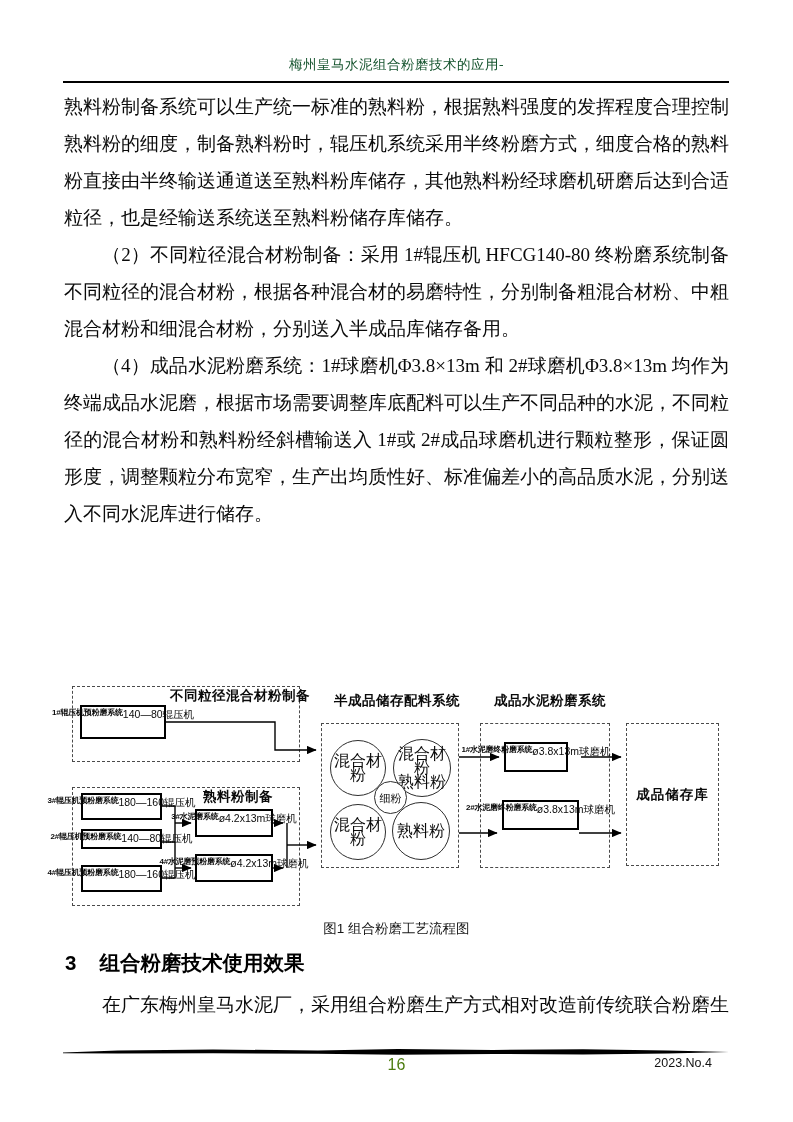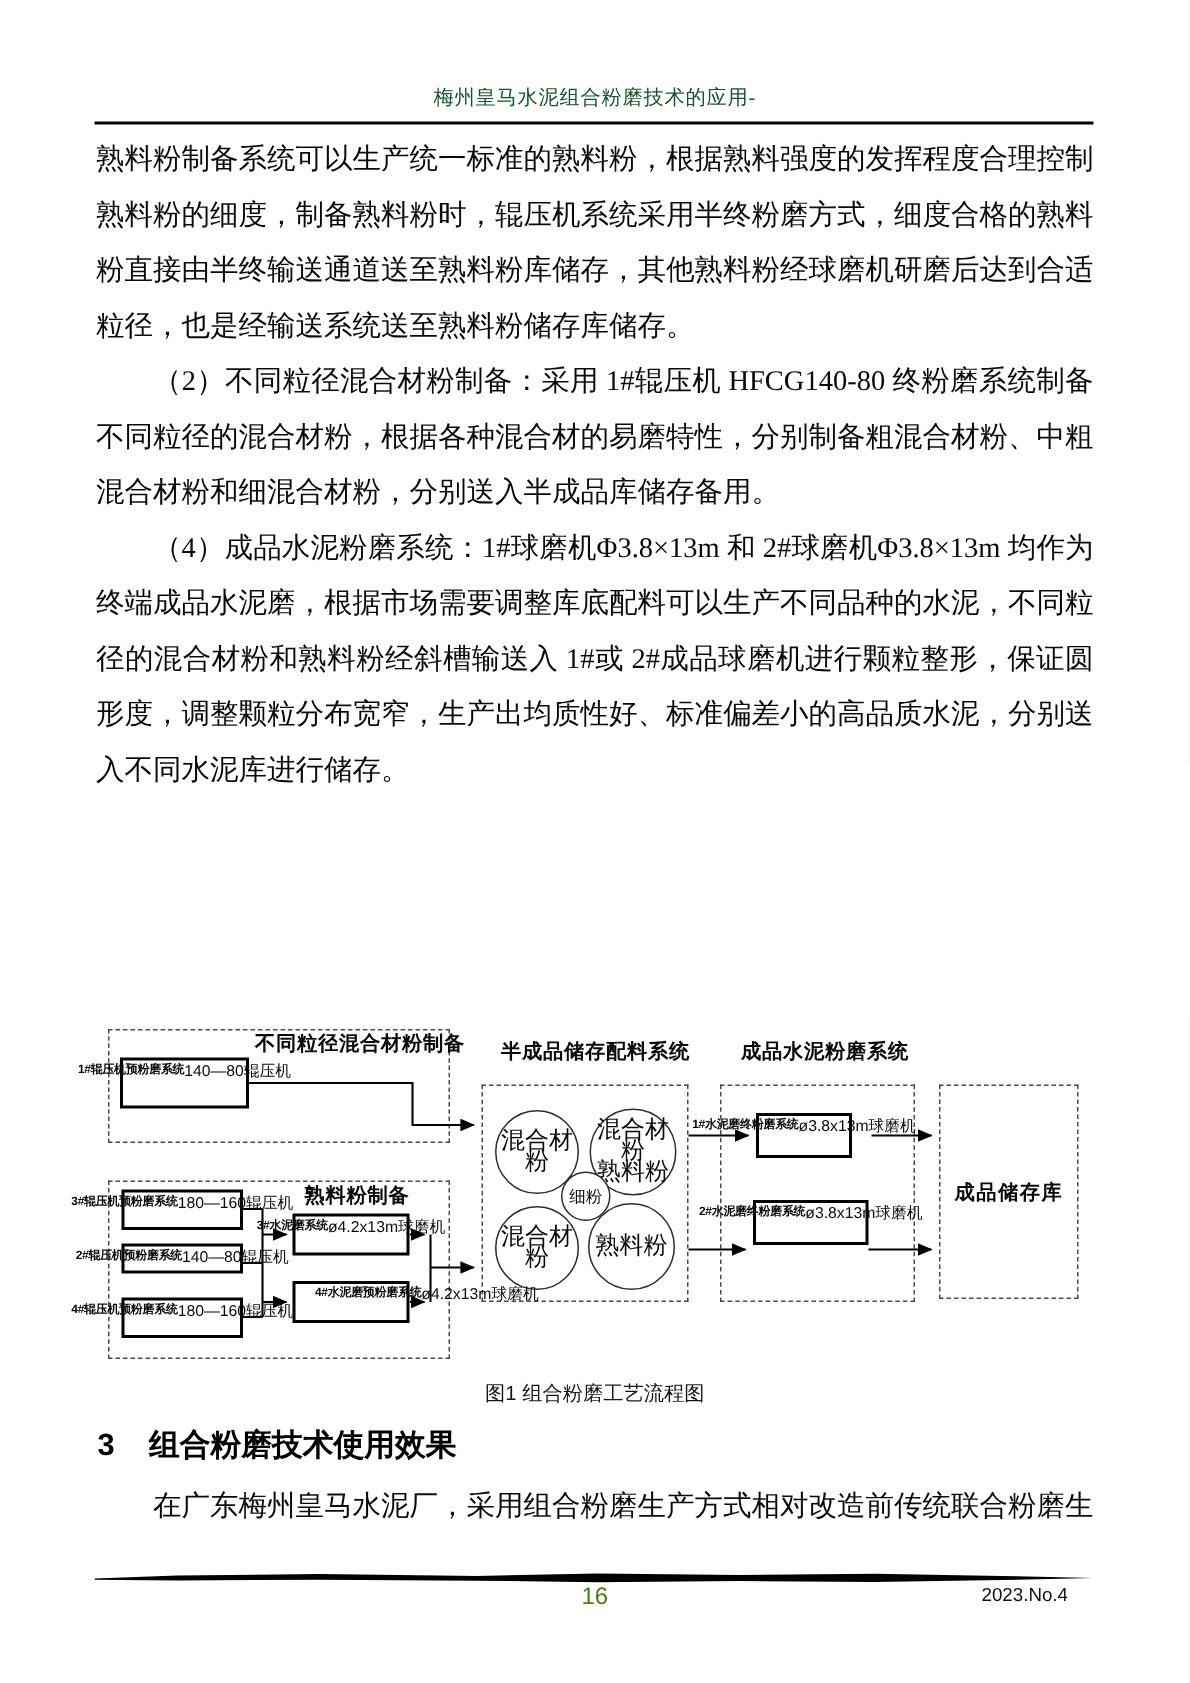--- a/index.html
+++ b/index.html
@@ -128,21 +128,21 @@
       <span class="l2">140—80辊压机</span>
     </div>
     <div class="eq-box" style="left:17px; top:181px; width:81px; height:27px;">
       <span class="l1">4#辊压机预粉磨系统</span>
       <span class="l2">180—160辊压机</span>
     </div>
     <div class="eq-box" style="left:131px; top:125px; width:78px; height:28px;">
       <span class="l1">3#水泥磨系统</span>
       <span class="l2">ø4.2x13m球磨机</span>
     </div>
-    <div class="eq-box" style="left:131px; top:170px; width:78px; height:28px;justify-content:space-between;">
+    <div class="eq-box" style="left:131px; top:170px; width:78px; height:28px;">
       <span class="l1">4#水泥磨预粉磨系统</span>
       <span class="l2">ø4.2x13m球磨机</span>
     </div>
 
     <div class="dashed-box" style="left:257px; top:39px; width:138px; height:145px;"></div>
     <div class="diagram-title" style="left:270px; top:8px;">半成品储存配料系统</div>
     <div class="silo" style="left:266px; top:56px; width:56px; height:56px;">
       <span>混合材粉</span>
     </div>
     <div class="silo" style="left:329px; top:55px; width:58px; height:58px;">

